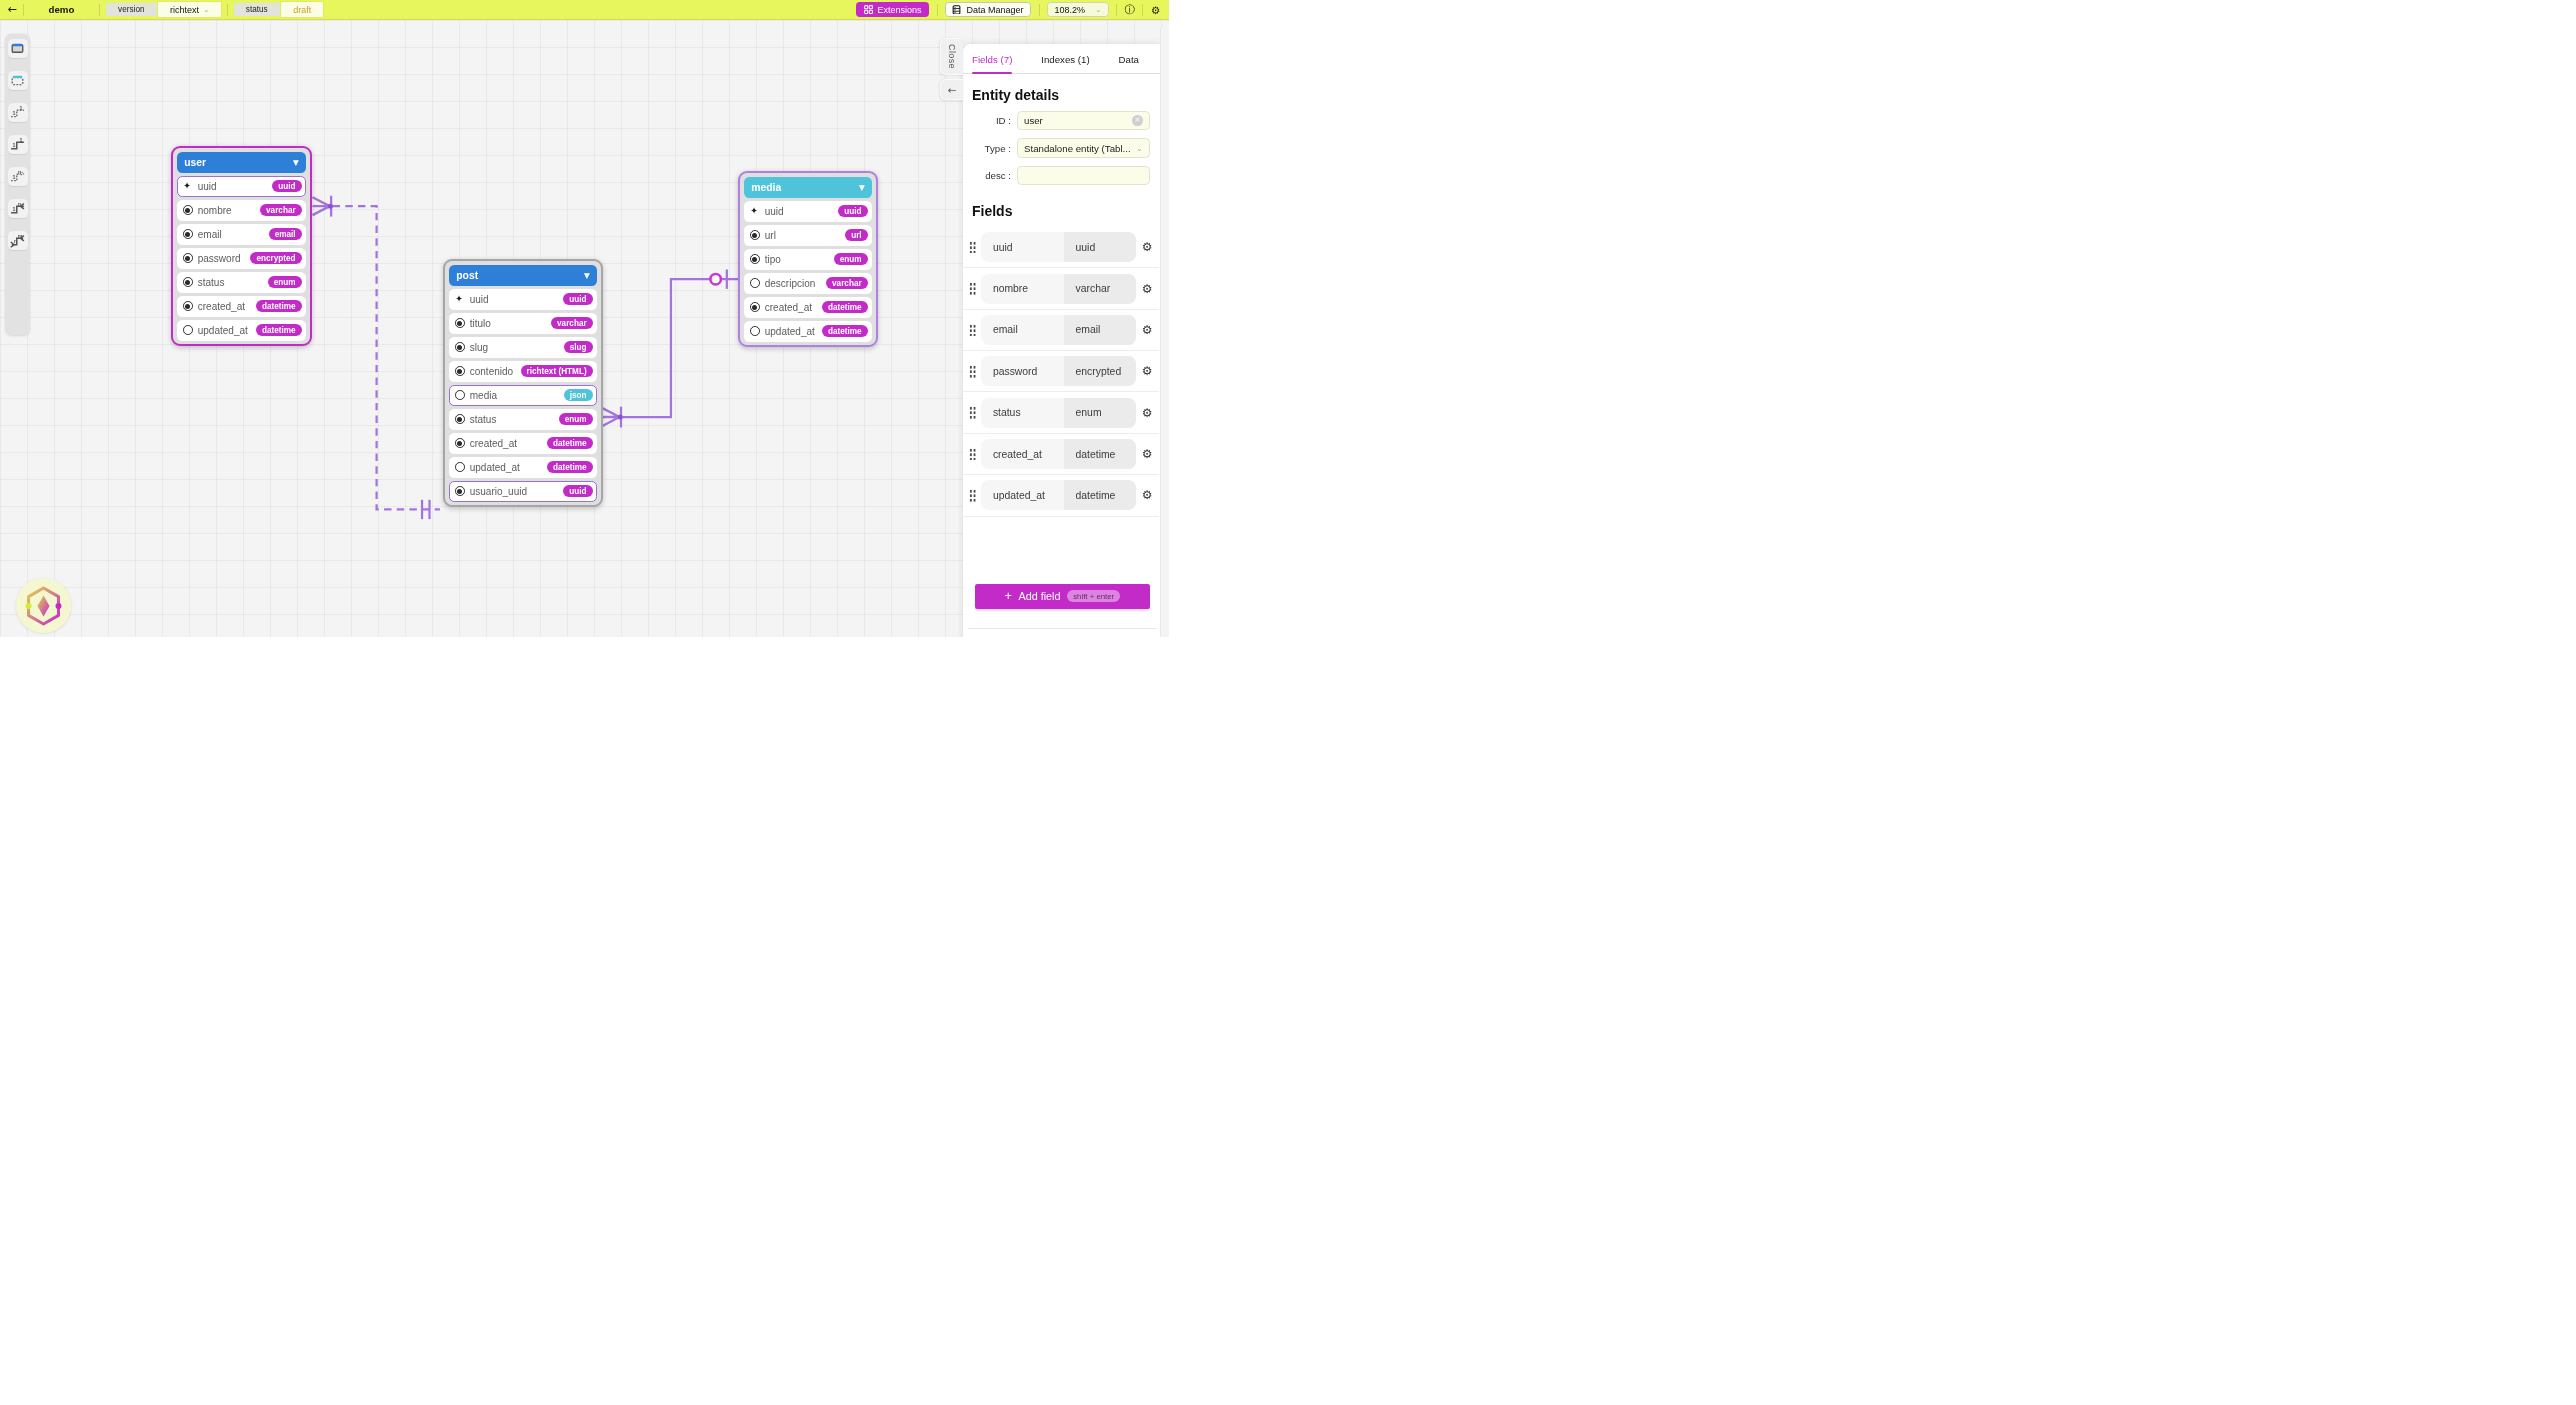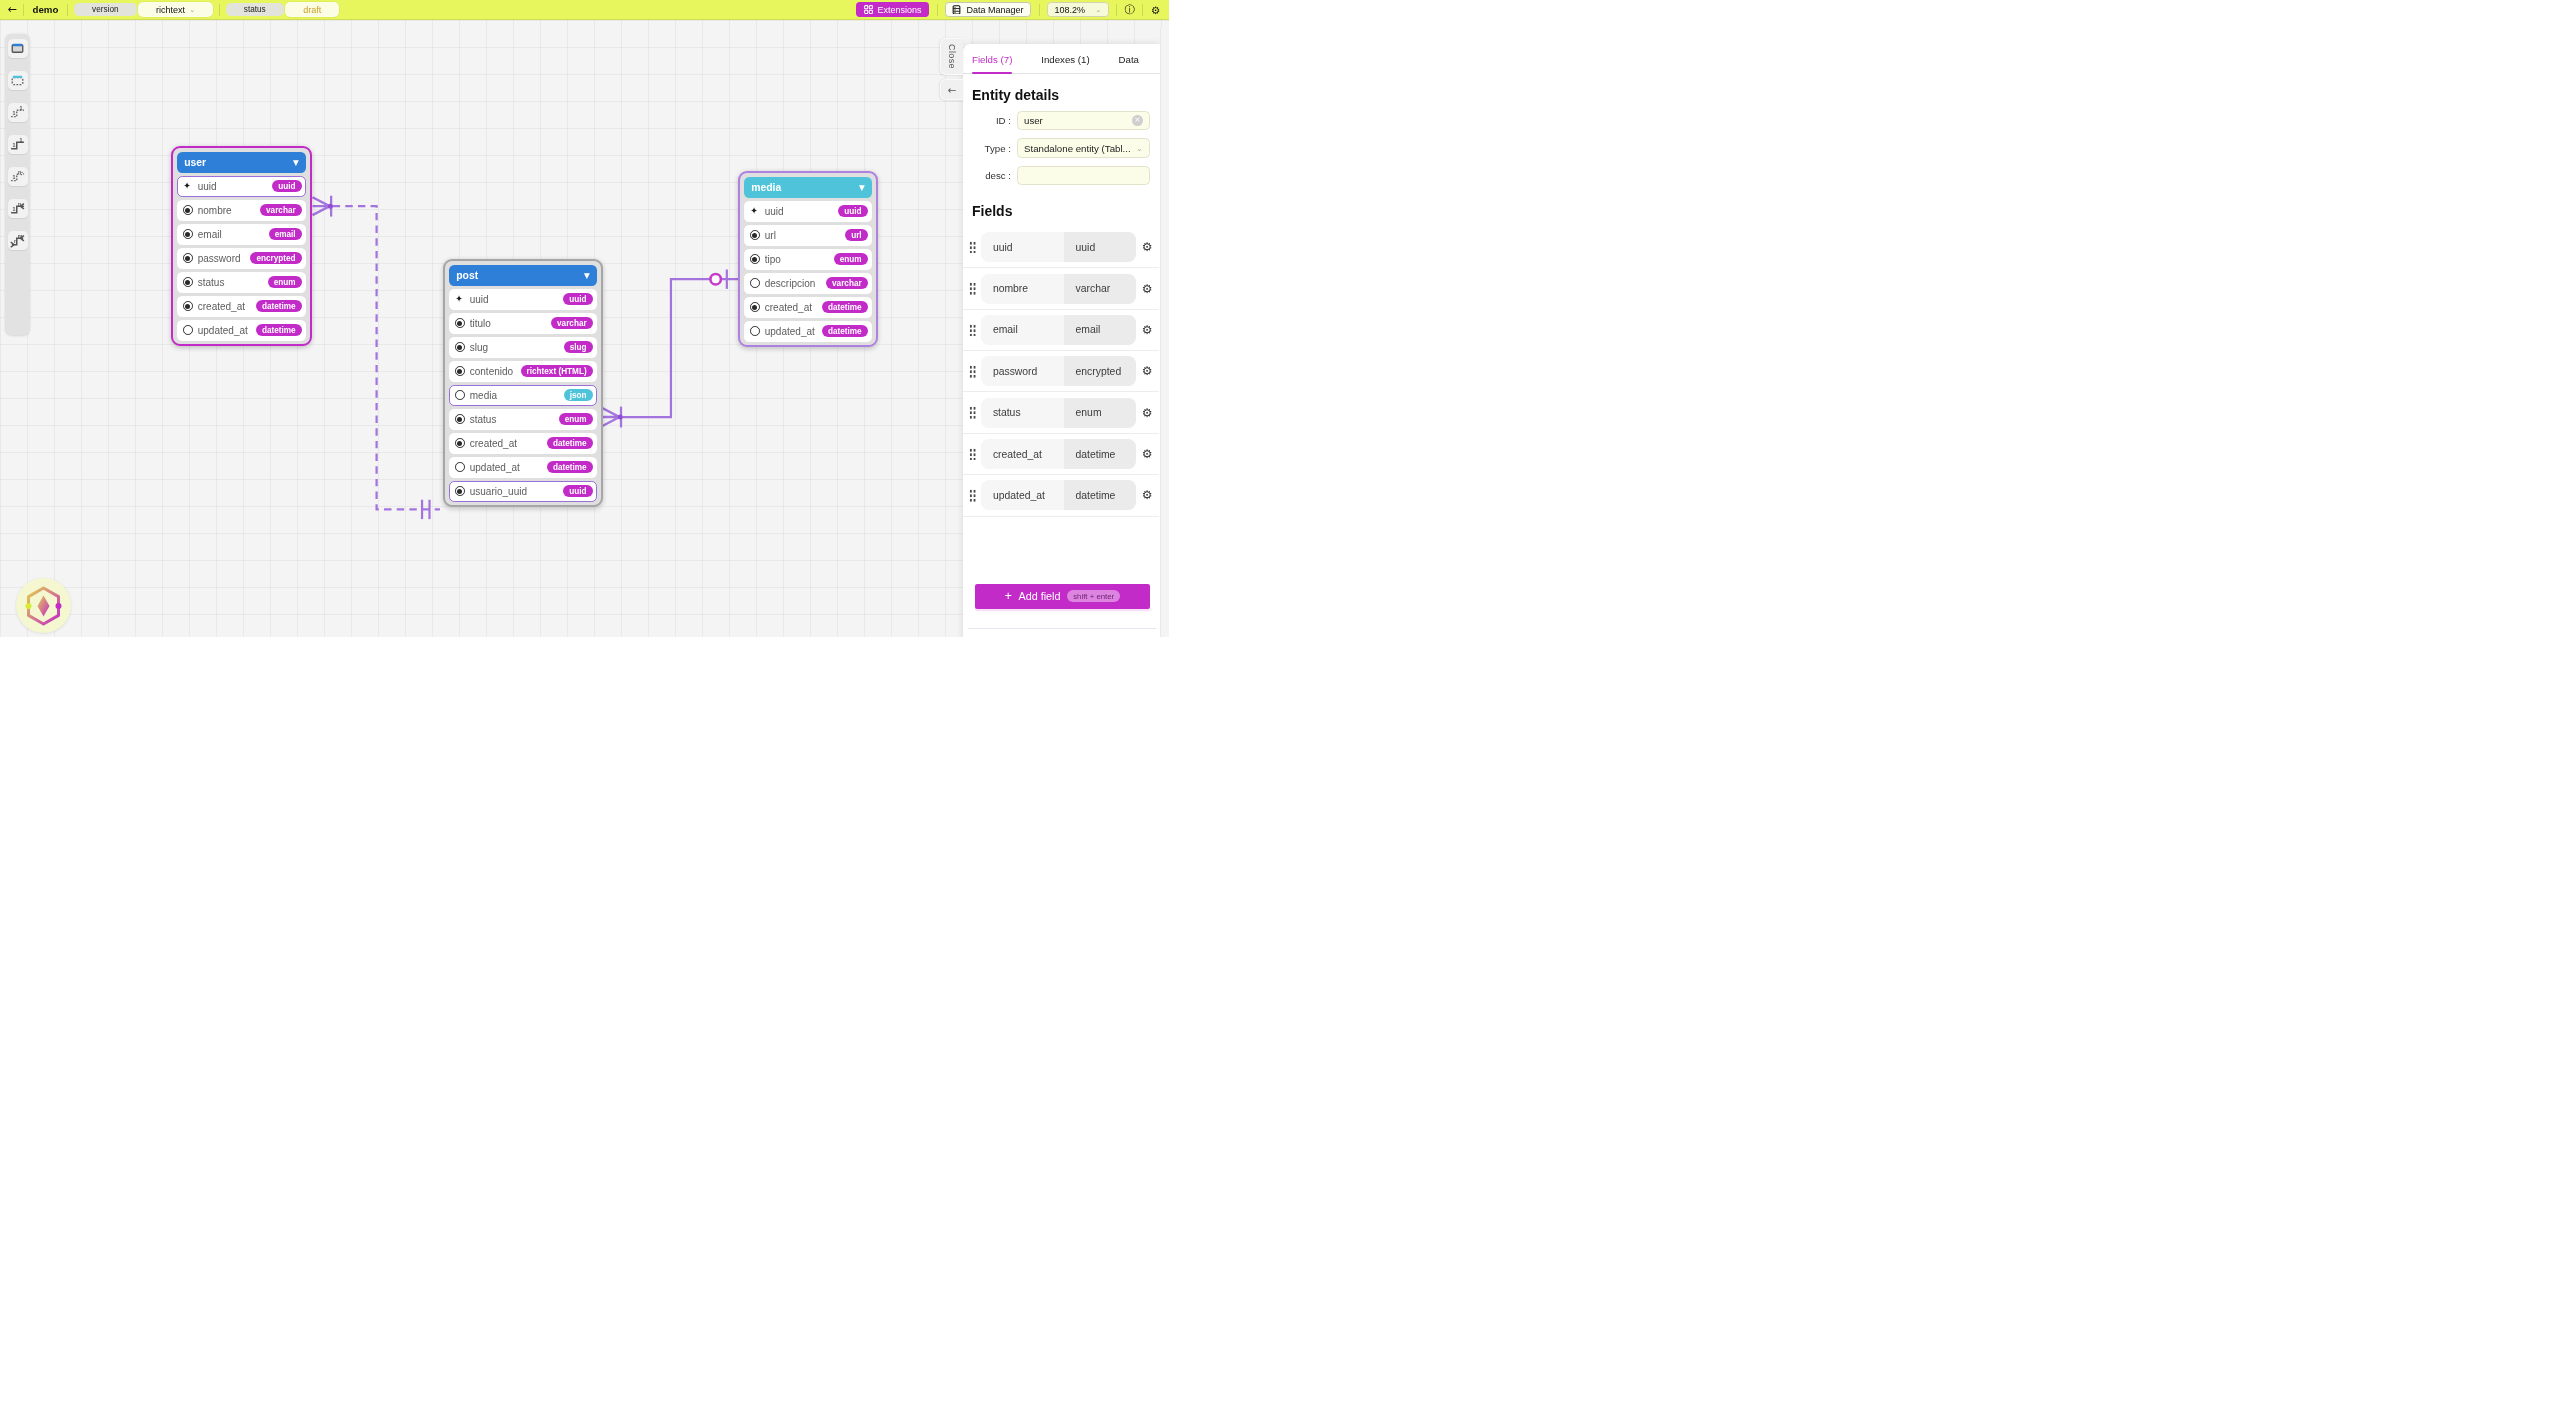--- a/index.html
+++ b/index.html
@@ -5,22 +5,22 @@
   * { box-sizing: border-box; margin: 0; padding: 0; }
   body { font-family: "Liberation Sans", "DejaVu Sans", sans-serif; background: #ffffff; }
   .app { position: relative; width: 1169px; height: 637px; overflow: hidden; background: #f4f4f4; }
 
   
   .topbar { position: absolute; left: 0; top: 0; width: 100%; height: 20px; background: #e8f65e;
             display: flex; align-items: center; border-bottom: 0.7px solid rgba(0,0,0,.10); z-index: 40; }
   .tb-left { display: flex; align-items: center; gap: 6px; padding-left: 7.5px; }
   .back-arrow { font-size: 11.2px; color: #1a1a1a; cursor: pointer; font-family: "DejaVu Sans", sans-serif; }
   .tb-div { width: 0.7px; height: 12px; background: rgba(0,0,0,.12); }
-  .tb-title { font-weight: bold; font-size: 9.7px; color: #111; margin: 0 3px; }
-  .pill { height: 13.4px; display: inline-flex; align-items: center; padding: 0 18px; border-radius: 5px; font-size: 8.2px; }
+  .tb-title { font-weight: bold; font-size: 9.7px; color: #111; margin: 0 19px; }
+  .pill { height: 13.4px; display: inline-flex; align-items: center; padding: 0 12px; border-radius: 0; font-size: 8.2px; }
   .pill-gray { background: #e2e3da; color: #222; }
   .pill-cream { background: #fbfde4; color: #111; box-shadow: 0 0 0 0.7px rgba(0,0,0,.05); height: 15.7px; font-size: 9px; }
   .chev-sm { font-size: 6.7px; color: #999; margin-left: 4.5px; font-family: "DejaVu Sans", sans-serif; }
   .draft-text { color: #c9a227; }
   .tb-right { margin-left: auto; display: flex; align-items: center; gap: 7.5px; padding-right: 9px; }
   .btn-magenta { height: 15.7px; background: #c42ac8; color: #fff; border: none; border-radius: 3.7px;
                  display: inline-flex; align-items: center; gap: 5px; padding: 0 7.5px; font-size: 9px; cursor: pointer; }
   .btn-cream { height: 15.7px; background: #fdfef2; color: #111; border: 0.7px solid #c6c8ad; border-radius: 3.7px;
                display: inline-flex; align-items: center; gap: 5px; padding: 0 6.7px; font-size: 9px; cursor: pointer; }
   .zoom-select { height: 15.7px; background: #f7fad9; border: 0.7px solid #d2d5ac; border-radius: 3.7px;

